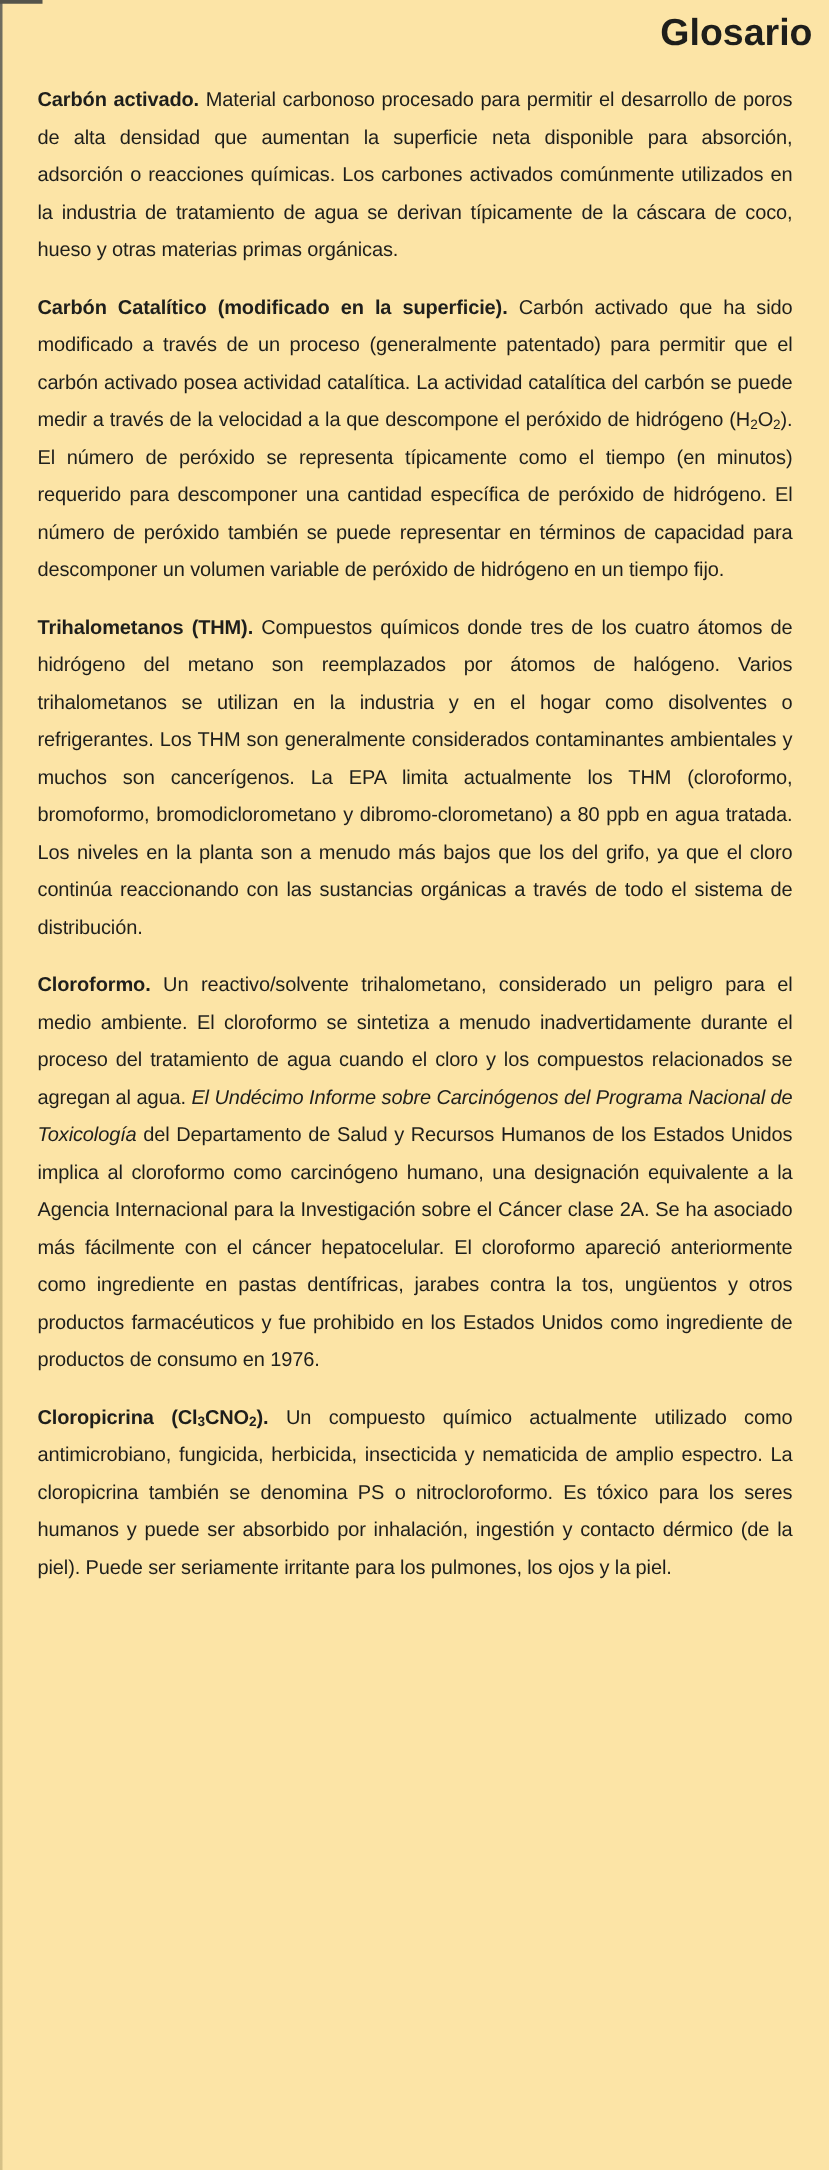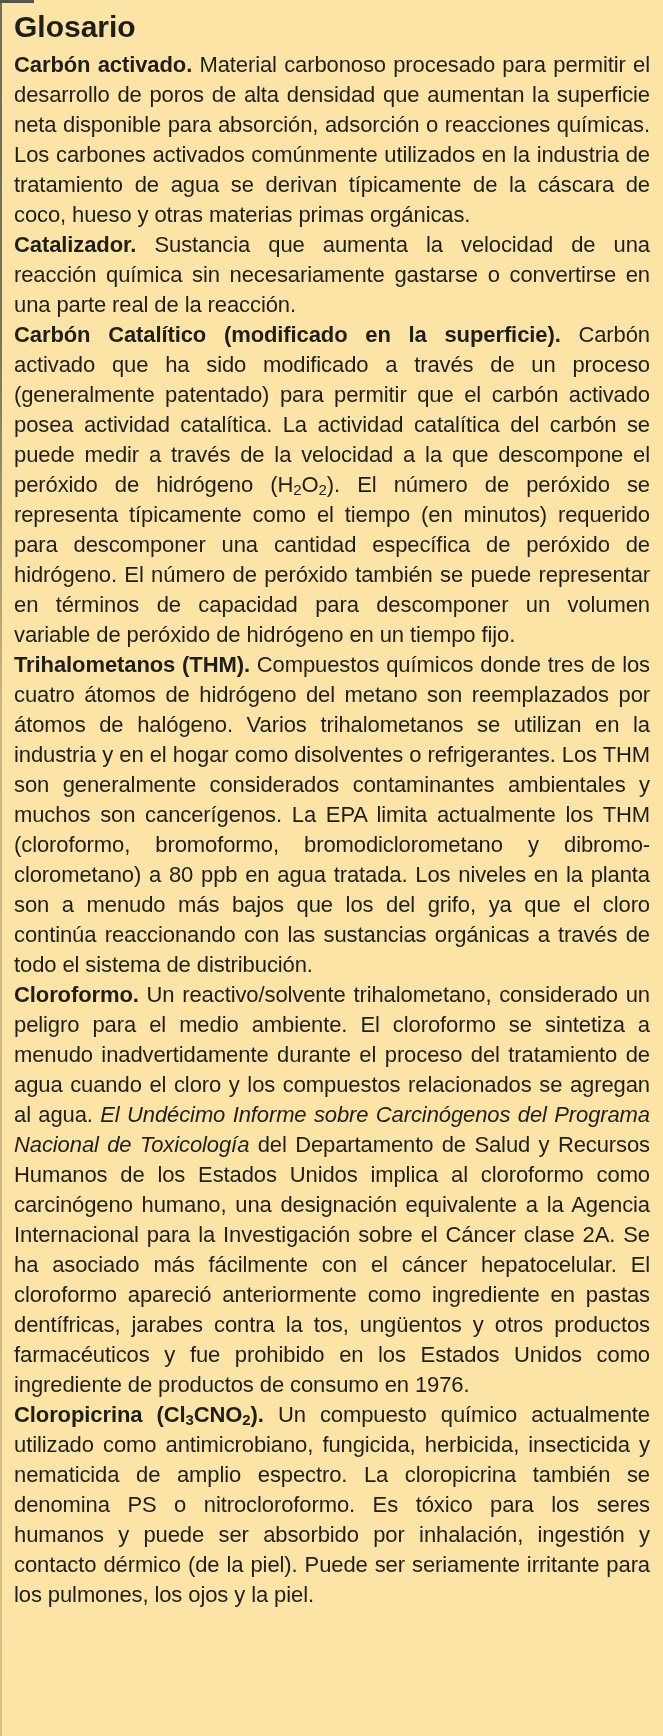--- a/index.html
+++ b/index.html
@@ -19,26 +19,27 @@
     box-sizing: border-box;
     width: 663px;
     height: 1736px;
     padding: 8px 13px 16px 14px;
     position: relative;
   }
   .title {
     font-size: 30px;
     line-height: 38px;
     font-weight: bold;
-    margin: 0 0 4px 0;
+    margin: 0 0 20px 0;
     letter-spacing: 0;
+    text-align: right;
   }
   .entry {
-    margin: 0;
-    font-size: 22px;
+    margin: 16px;
+    font-size: 16px;
     line-height: 30px;
     text-align: justify;
     letter-spacing: -0.1px;
     hyphens: none;
   }
   .entry b { font-weight: bold; }
   .entry i { font-style: italic; }
   sub {
     font-size: 0.68em;
     line-height: 0;
@@ -63,19 +64,18 @@
 </style>
 </head>
 <body style="background: rgb(252, 228, 166); color: rgb(30, 30, 27);">
 
 <div class="page">
   <div class="left-edge-line"></div>
   <div class="top-edge-mark"></div>
   <h1 class="title">Glosario</h1>
   <div id="entries">
       <p class="entry"><b>Carbón activado.</b><span> Material carbonoso procesado para permitir el desarrollo de poros de alta densidad que aumentan la superficie neta disponible para absorción, adsorción o reacciones químicas. Los carbones activados comúnmente utilizados en la industria de tratamiento de agua se derivan típicamente de la cáscara de coco, hueso y otras materias primas orgánicas.</span></p>
-      <p class="entry"><b>Catalizador.</b><span> Sustancia que aumenta la velocidad de una reacción química sin necesariamente gastarse o convertirse en una parte real de la reacción.</span></p>
       <p class="entry"><b>Carbón Catalítico (modificado en la superficie).</b><span> Carbón activado que ha sido modificado a través de un proceso (generalmente patentado) para permitir que el carbón activado posea actividad catalítica. La actividad catalítica del carbón se puede medir a través de la velocidad a la que descompone el peróxido de hidrógeno (H</span><sub>2</sub><span>O</span><sub>2</sub><span>). El número de peróxido se representa típicamente como el tiempo (en minutos) requerido para descomponer una cantidad específica de peróxido de hidrógeno. El número de peróxido también se puede representar en términos de capacidad para descomponer un volumen variable de peróxido de hidrógeno en un tiempo fijo.</span></p>
       <p class="entry"><b>Trihalometanos (THM).</b><span> Compuestos químicos donde tres de los cuatro átomos de hidrógeno del metano son reemplazados por átomos de halógeno. Varios trihalometanos se utilizan en la industria y en el hogar como disolventes o refrigerantes. Los THM son generalmente considerados contaminantes ambientales y muchos son cancerígenos. La EPA limita actualmente los THM (cloroformo, bromoformo, bromodiclorometano y dibromo-clorometano) a 80 ppb en agua tratada. Los niveles en la planta son a menudo más bajos que los del grifo, ya que el cloro continúa reaccionando con las sustancias orgánicas a través de todo el sistema de distribución.</span></p>
       <p class="entry"><b>Cloroformo.</b><span> Un reactivo/solvente trihalometano, considerado un peligro para el medio ambiente. El cloroformo se sintetiza a menudo inadvertidamente durante el proceso del tratamiento de agua cuando el cloro y los compuestos relacionados se agregan al agua. </span><i>El Undécimo Informe sobre Carcinógenos del Programa Nacional de Toxicología</i><span> del Departamento de Salud y Recursos Humanos de los Estados Unidos implica al cloroformo como carcinógeno humano, una designación equivalente a la Agencia Internacional para la Investigación sobre el Cáncer clase 2A. Se ha asociado más fácilmente con el cáncer hepatocelular. El cloroformo apareció anteriormente como ingrediente en pastas dentífricas, jarabes contra la tos, ungüentos y otros productos farmacéuticos y fue prohibido en los Estados Unidos como ingrediente de productos de consumo en 1976.</span></p>
       <p class="entry"><b>Cloropicrina (Cl</b><sub class="bsub">3</sub><b>CNO</b><sub class="bsub">2</sub><b>).</b><span> Un compuesto químico actualmente utilizado como antimicrobiano, fungicida, herbicida, insecticida y nematicida de amplio espectro. La cloropicrina también se denomina PS o nitrocloroformo. Es tóxico para los seres humanos y puede ser absorbido por inhalación, ingestión y contacto dérmico (de la piel). Puede ser seriamente irritante para los pulmones, los ojos y la piel.</span></p>
     </div>
 </div>
 
 </body></html>

